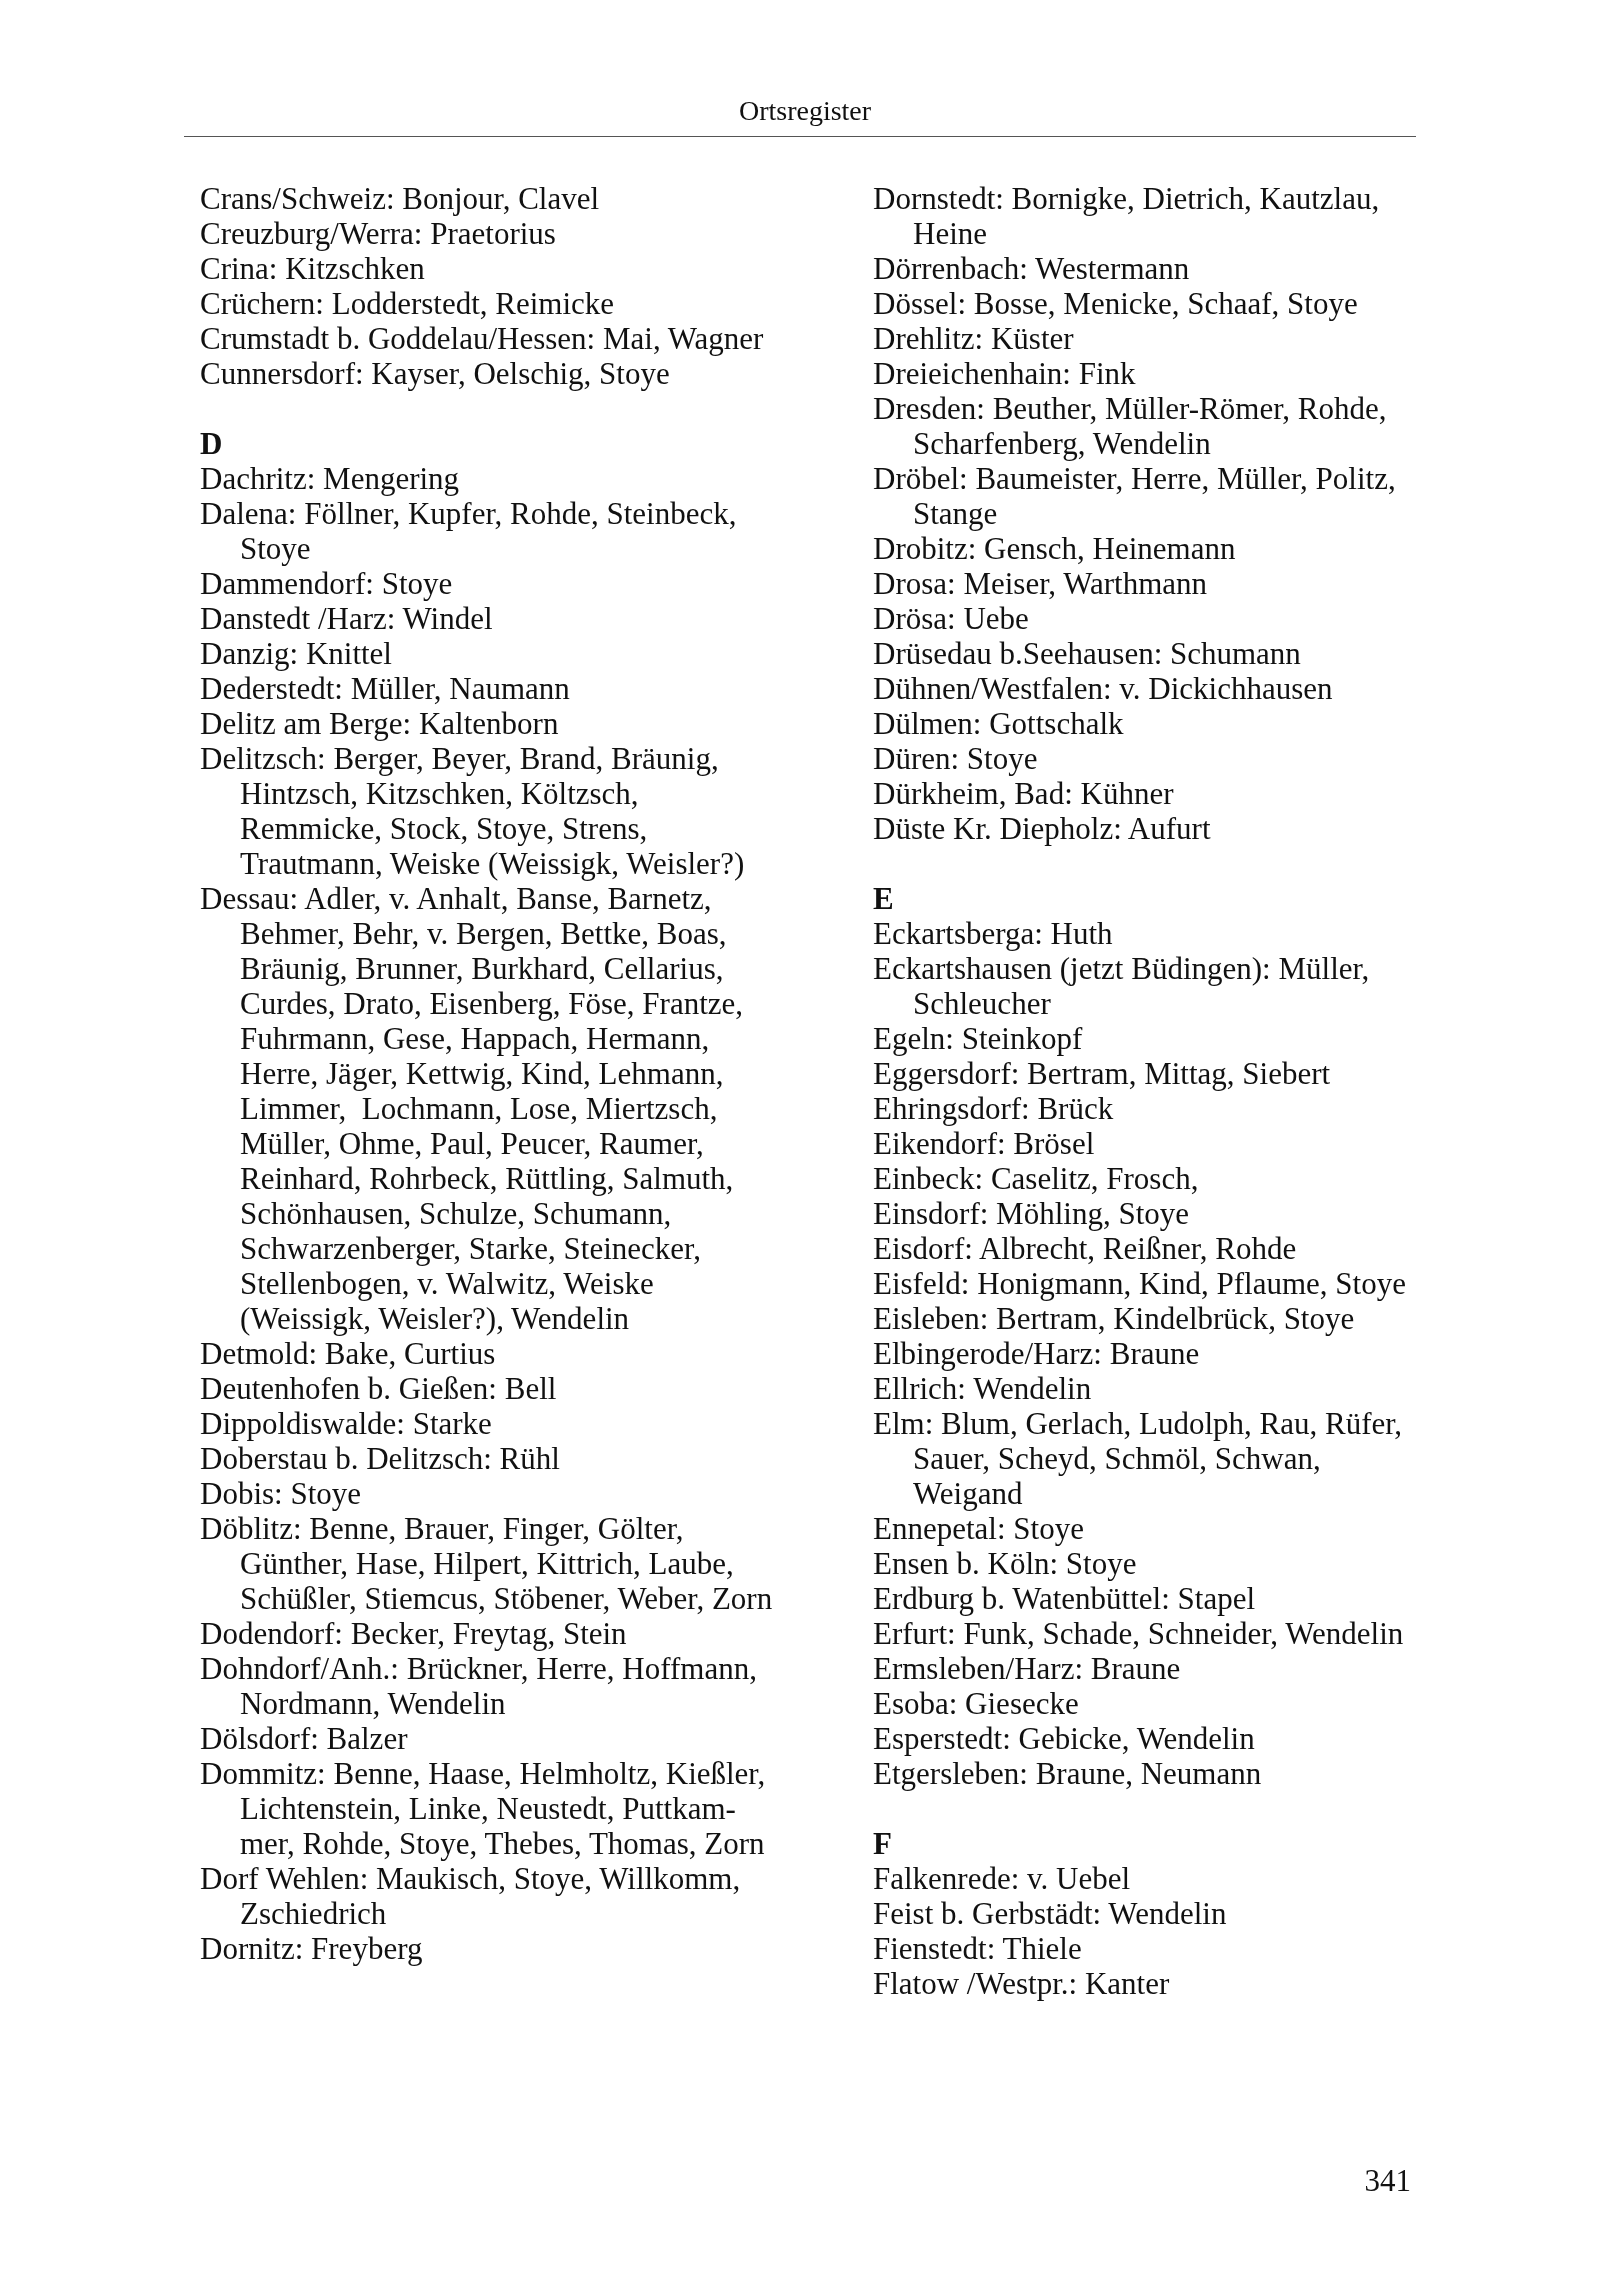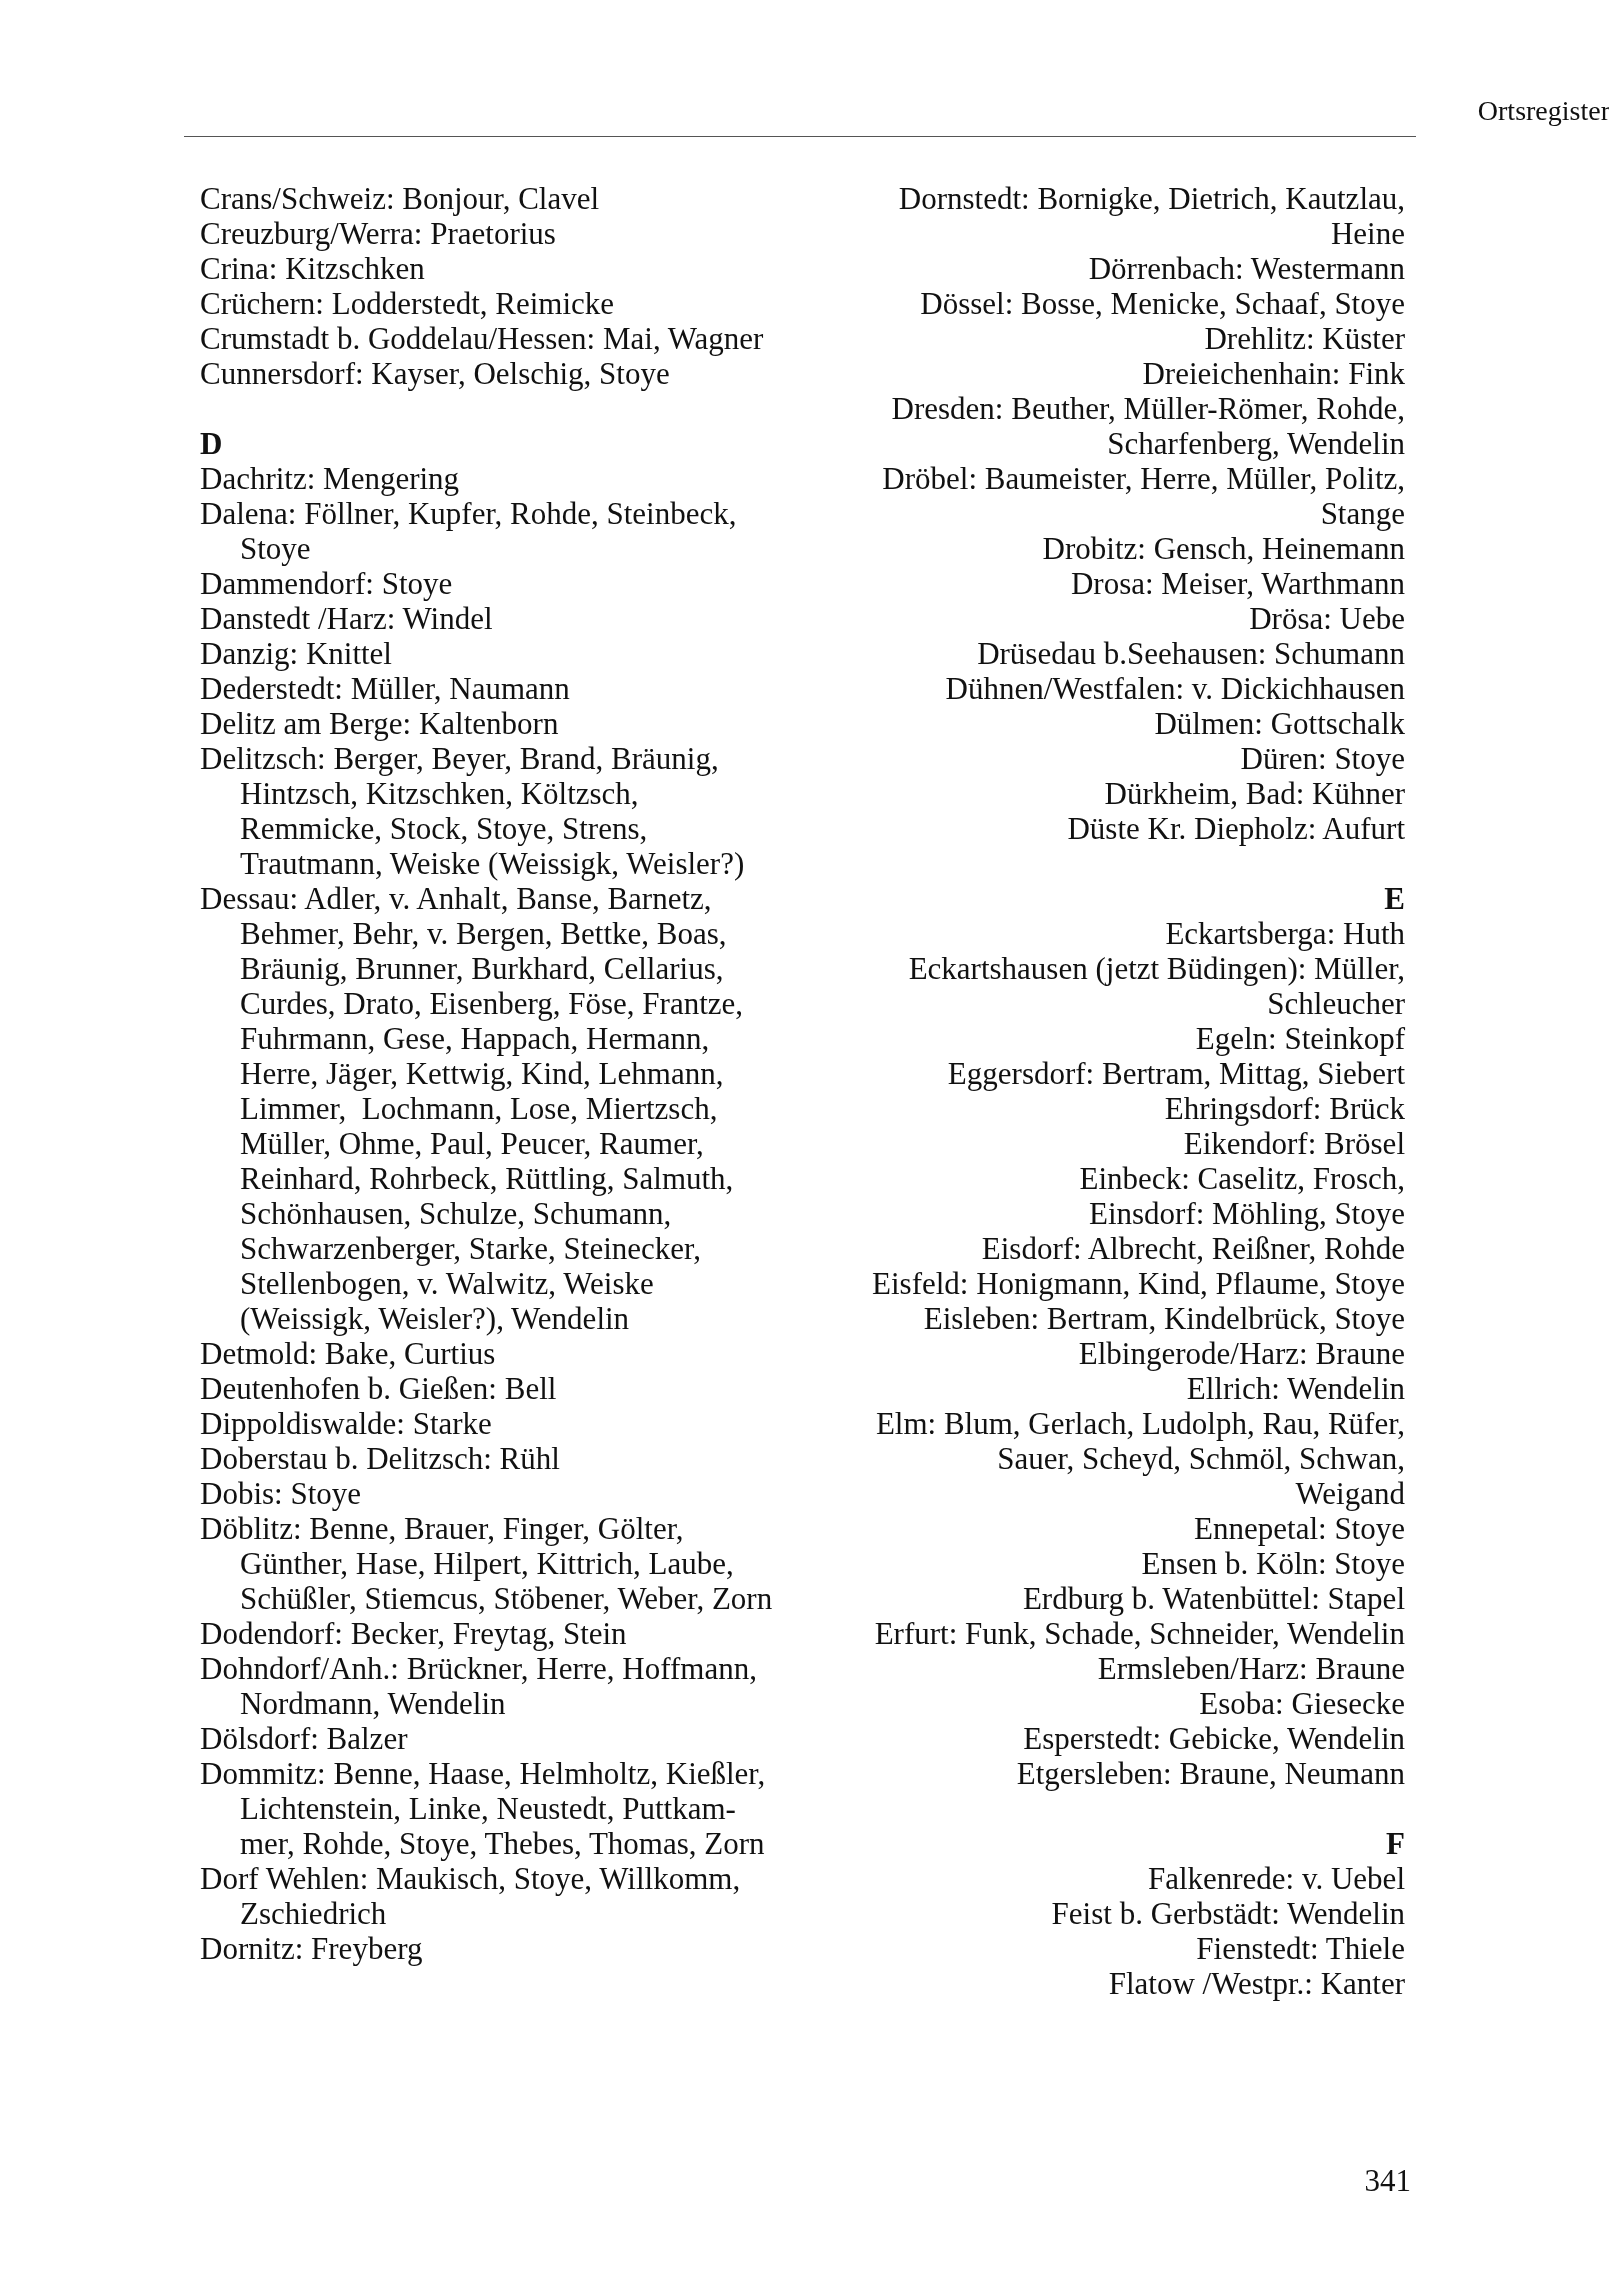--- a/index.html
+++ b/index.html
@@ -1,24 +1,24 @@
 <!DOCTYPE html>
 <html style="font-size:13.2px"><head>
 <meta charset="utf-8">
 <style>
   html, body { margin:0; padding:0; background:#ffffff; }
   body { width:1610px; height:2295px; position:relative; overflow:hidden;
          font-family:"Liberation Serif", "DejaVu Serif", serif; color:#111111; }
-  .header-title { position:absolute; left:0; width:1610px; top:94px; text-align:right;
+  .header-title { position:absolute; left:0; width:1610px; top:94px; text-align:center;
          font-size:28px; line-height:33px; }
   .header-rule { position:absolute; left:184px; top:136px; width:1232px; height:0;
          border-top:1.7px solid #555555; }
   .column { position:absolute; top:181px; width:579px; font-size:31px; line-height:35px; }
   .col-left { left:200px; }
-  .col-right { left:826px;text-align:right; }
+  .col-right { left:873px; }
   .line { height:35px; white-space:pre; }
   .cont { padding-left:40px; }
   .heading { font-weight:bold; }
   .blank { height:35px; }
   .page-number { position:absolute; left:1324px; width:87px; top:2137px; text-align:right;
          font-size:31px; line-height:33px;margin-top:27px; }
 </style>
 </head>
 <body>
 

